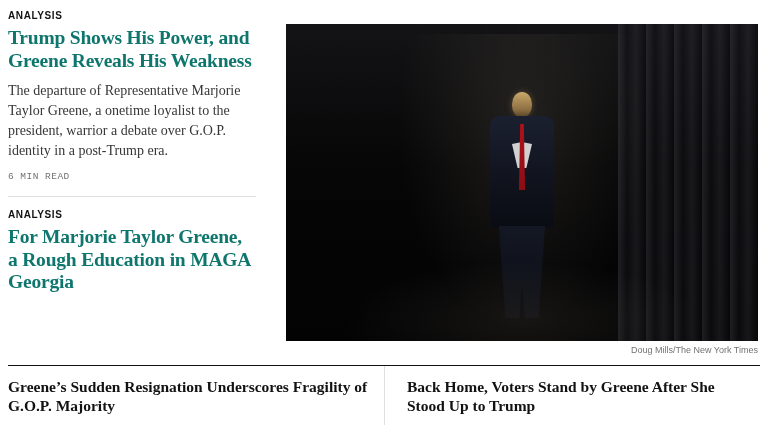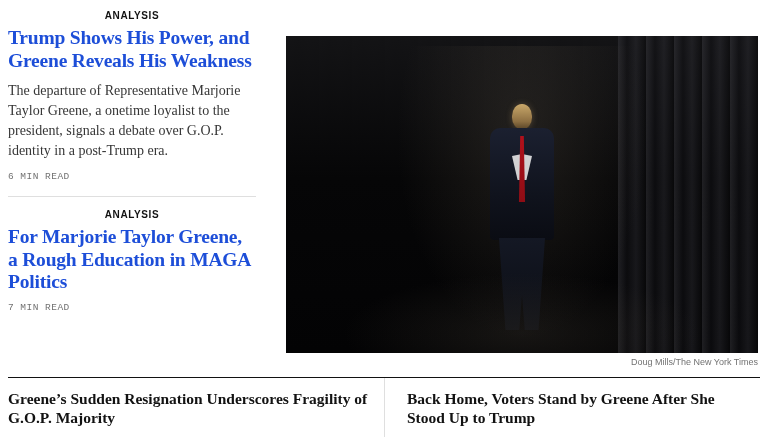--- a/index.html
+++ b/index.html
@@ -29,42 +29,40 @@
     padding: 0;
   }
   .left-col {
     width: 272px;
     box-sizing: border-box;
     padding: 10px 16px 0 8px;
   }
   .right-col {
     width: 496px;
     box-sizing: border-box;
-    padding: 8px 10px 0 14px;
-    margin-top: 28px;
+    padding: 24px 10px 0 14px;
   }
 
   .kicker {
     font-family: "Liberation Sans", sans-serif;
     font-size: 10px;
     font-weight: 700;
     letter-spacing: 0.06em;
     text-transform: uppercase;
     color: #121212;
     margin: 0 0 6px 0;
-    text-align: center;
   }
   .headline {
     font-family: "Liberation Serif", serif;
     font-weight: 700;
     font-size: 19.5px;
     line-height: 1.17;
     letter-spacing: -0.2px;
     margin: 0 0 8px 0;
-    color: #1d4ed8;
+    color: #0f766e;
   }
   .summary {
     font-family: "Liberation Serif", serif;
     font-size: 14px;
     line-height: 1.43;
     color: #363636;
     margin: 0 0 10px 0;
   }
   .readtime {
     font-family: Liberation Mono, monospace;
@@ -240,30 +238,29 @@
 
 <div class="page">
 
   <div class="top-block">
 
     <div class="left-col">
 
       <div class="story">
         <p class="kicker">ANALYSIS</p>
         <h2 class="headline">Trump Shows His Power, and Greene Reveals His Weakness</h2>
-        <p class="summary">The departure of Representative Marjorie Taylor Greene, a onetime loyalist to the president, signals a debate over G.O.P. identity in a post-Trump era.</p>
+        <p class="summary">The departure of Representative Marjorie Taylor Greene, a onetime loyalist to the president, warrior a debate over G.O.P. identity in a post-Trump era.</p>
         <p class="readtime">6 MIN READ</p>
       </div>
 
       <hr class="story-divider">
 
       <div class="story">
         <p class="kicker">ANALYSIS</p>
-        <h2 class="headline">For Marjorie Taylor Greene, a Rough Education in MAGA Politics</h2>
-        <p class="readtime">7 MIN READ</p>
+        <h2 class="headline">For Marjorie Taylor Greene, a Rough Education in MAGA Georgia</h2>
       </div>
 
     </div>
 
     <div class="right-col">
       <div class="photo-wrap">
         <div class="photo" aria-label="President Trump in a dark suit and red tie walking out from behind dark stage curtains">
           <div class="curtain"></div>
           <div class="curtain-right"></div>
           <div class="spot"></div>

